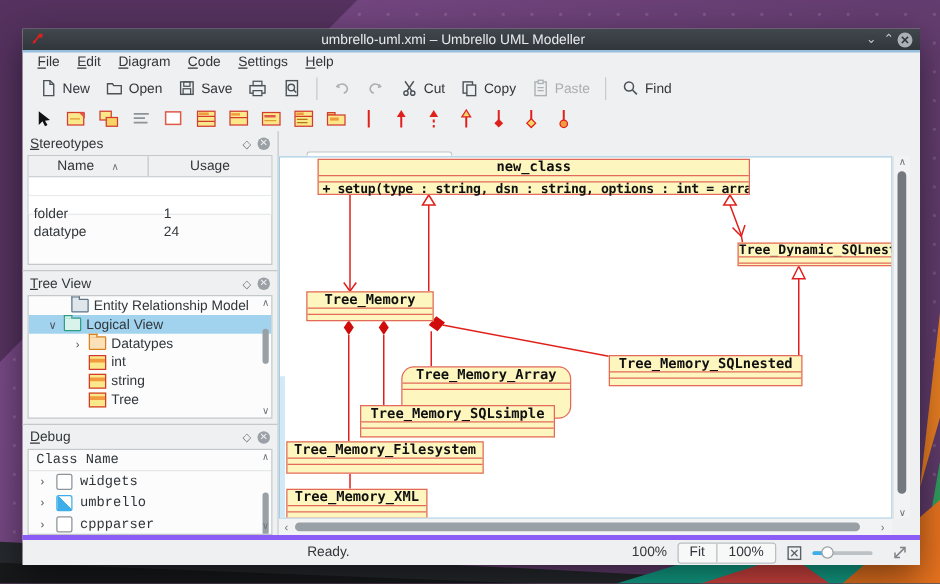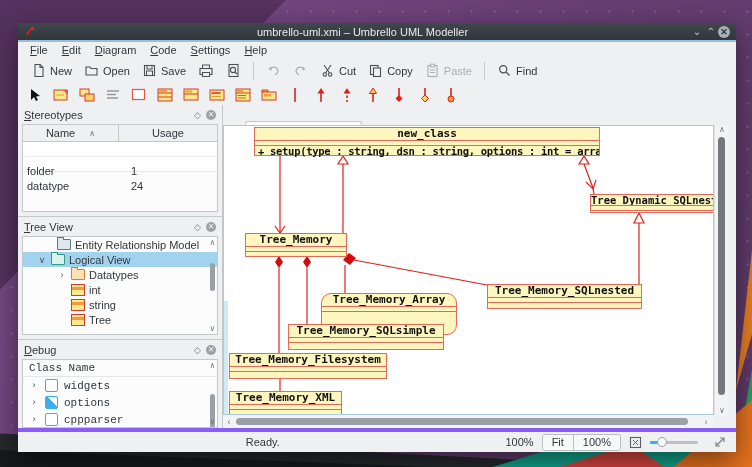--- a/index.html
+++ b/index.html
@@ -426,21 +426,21 @@
             <span>Class Name</span>
           </div>
           <div class="dbg-item">
             <span class="exp">›</span>
             <span class="cb"></span>
             <span>widgets</span>
           </div>
           <div class="dbg-item">
             <span class="exp">›</span>
             <span class="cb partial"></span>
-            <span>options</span>
+            <span>umbrello</span>
           </div>
           <div class="dbg-item">
             <span class="exp">›</span>
             <span class="cb"></span>
             <span>cppparser</span>
           </div>
           <div class="dbg-item">
 
             <span class="cb checked"></span>
             <span>dialogs</span>

